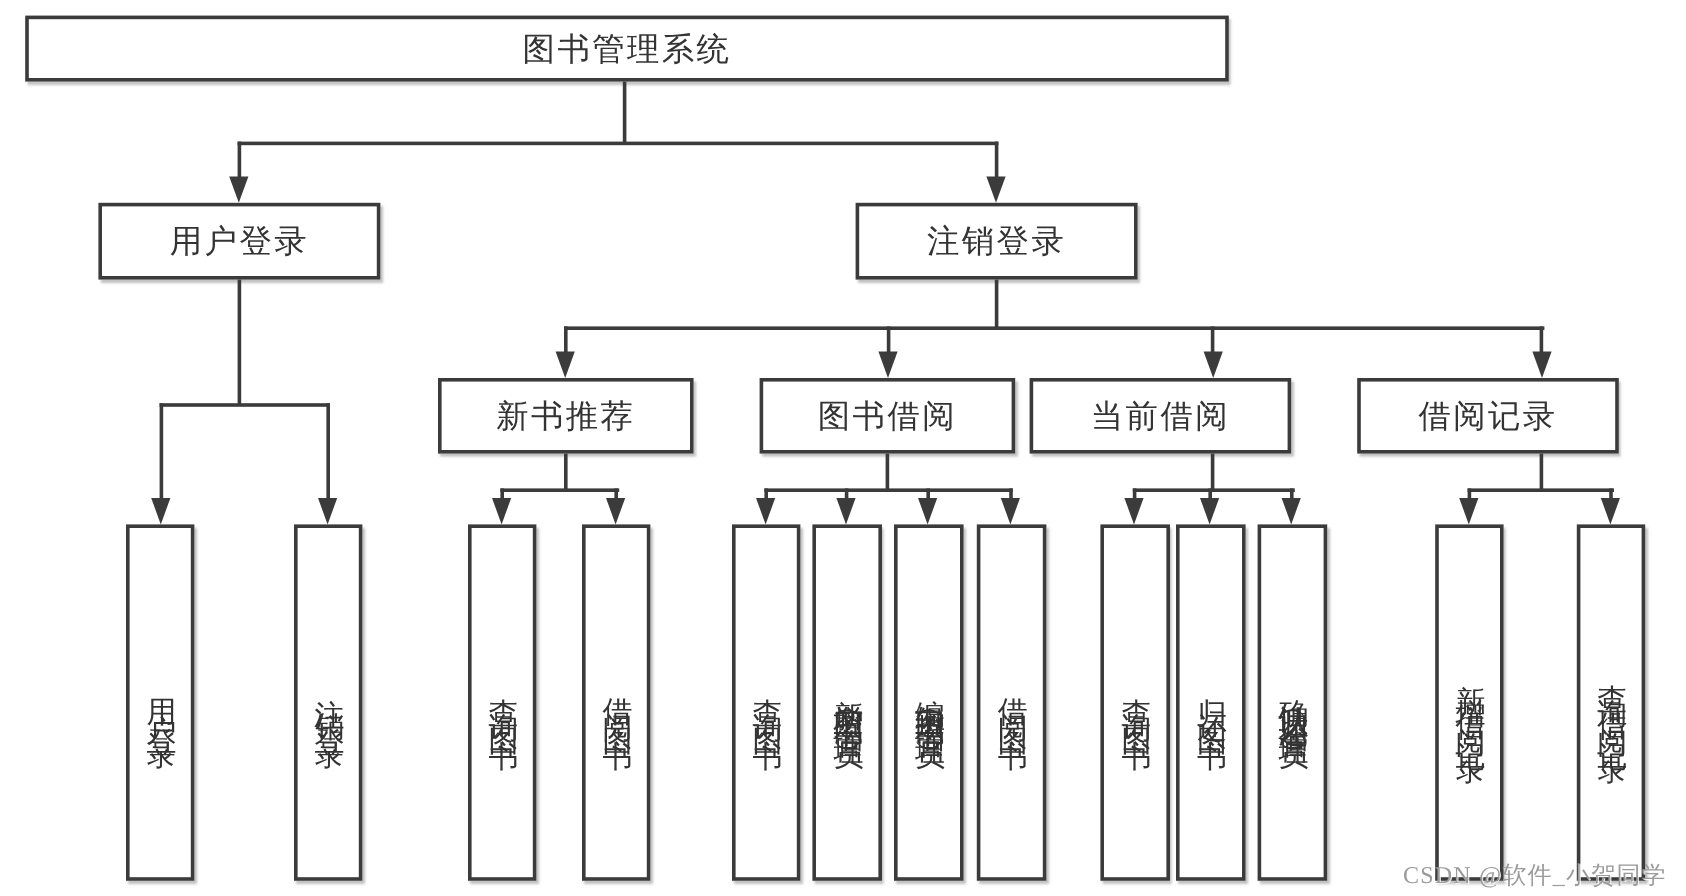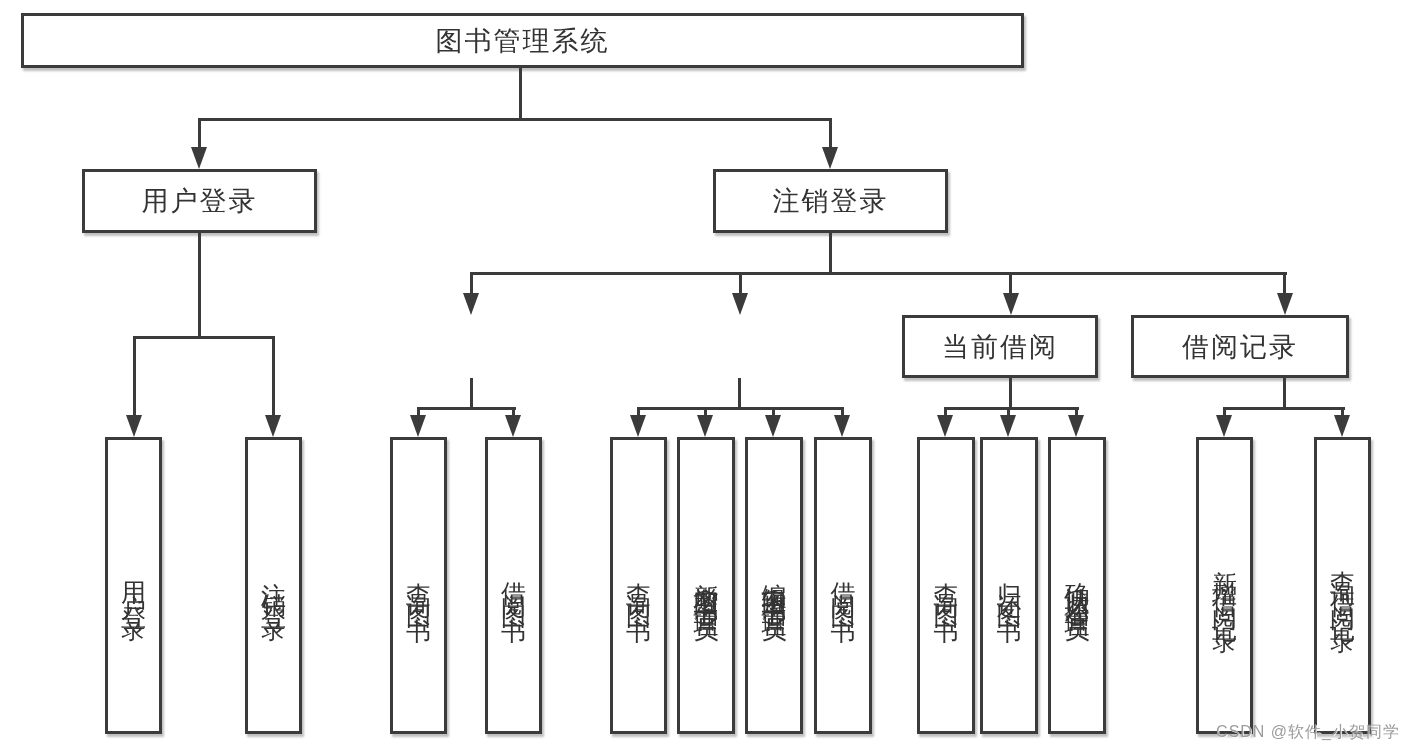--- a/index.html
+++ b/index.html
@@ -26,23 +26,23 @@
   }
   .node.v-short{letter-spacing:12px;}
   .node.v-long{letter-spacing:5px;}
   .vl,.hl{position:absolute;background:var(--line);}
   .ar{
     position:absolute;width:0;height:0;
     border-left:8px solid transparent;border-right:8px solid transparent;
     border-top:22px solid var(--line);
   }
   .watermark{
-    position:absolute;right:5px;bottom:4px;z-index:10;
-    font-size:16px;color:var(--watermark);letter-spacing:1px;
-    text-shadow:1px 1px 0 rgba(255,255,255,0.8);white-space:nowrap;
+    position:absolute;right:16px;bottom:4px;z-index:10;
+    font-size:20px;color:var(--watermark);letter-spacing:1px;
+    text-shadow:1px 1px 0 rgba(255,255,255,0.8);white-space:nowrap;font-family:Liberation Serif, serif;
   }
 </style>
 </head>
 <body>
 
 <div class="canvas">
 
   <div class="node h" style="left:21px;top:13px;width:1003px;height:55px">图书管理系统</div>
 
   <div class="vl" style="left:519px;top:68px;width:3px;height:52px"></div>
@@ -66,21 +66,23 @@
   <div class="hl" style="left:470px;top:272px;width:817px;height:3px"></div>
   <div class="vl" style="left:470px;top:272px;width:3px;height:25px"></div>
   <div class="ar" style="left:463px;top:293px"></div>
   <div class="vl" style="left:739px;top:272px;width:3px;height:25px"></div>
   <div class="ar" style="left:732px;top:293px"></div>
   <div class="vl" style="left:1009px;top:272px;width:3px;height:25px"></div>
   <div class="ar" style="left:1003px;top:293px"></div>
   <div class="vl" style="left:1283px;top:272px;width:3px;height:25px"></div>
   <div class="ar" style="left:1277px;top:293px"></div>
 
-  <div class="node h" style="left:902px;top:315px;width:196px;height:63px">当前借阅</div>
+  <div class="node h" style="left:365px;top:315px;width:213px;height:63px">新书推荐</div>
+  <div class="node h" style="left:633px;top:315px;width:213px;height:63px">图书借阅</div>
+  <div class="node h" style="left:858px;top:315px;width:218px;height:63px">当前借阅</div>
   <div class="node h" style="left:1131px;top:315px;width:218px;height:63px">借阅记录</div>
 
   <div class="vl" style="left:470px;top:378px;width:3px;height:31px"></div>
   <div class="hl" style="left:417px;top:407px;width:99px;height:3px"></div>
   <div class="vl" style="left:417px;top:407px;width:3px;height:12px"></div>
   <div class="ar" style="left:410px;top:415px"></div>
   <div class="vl" style="left:512px;top:407px;width:3px;height:12px"></div>
   <div class="ar" style="left:505px;top:415px"></div>
 
   <div class="vl" style="left:738px;top:378px;width:3px;height:31px"></div>

